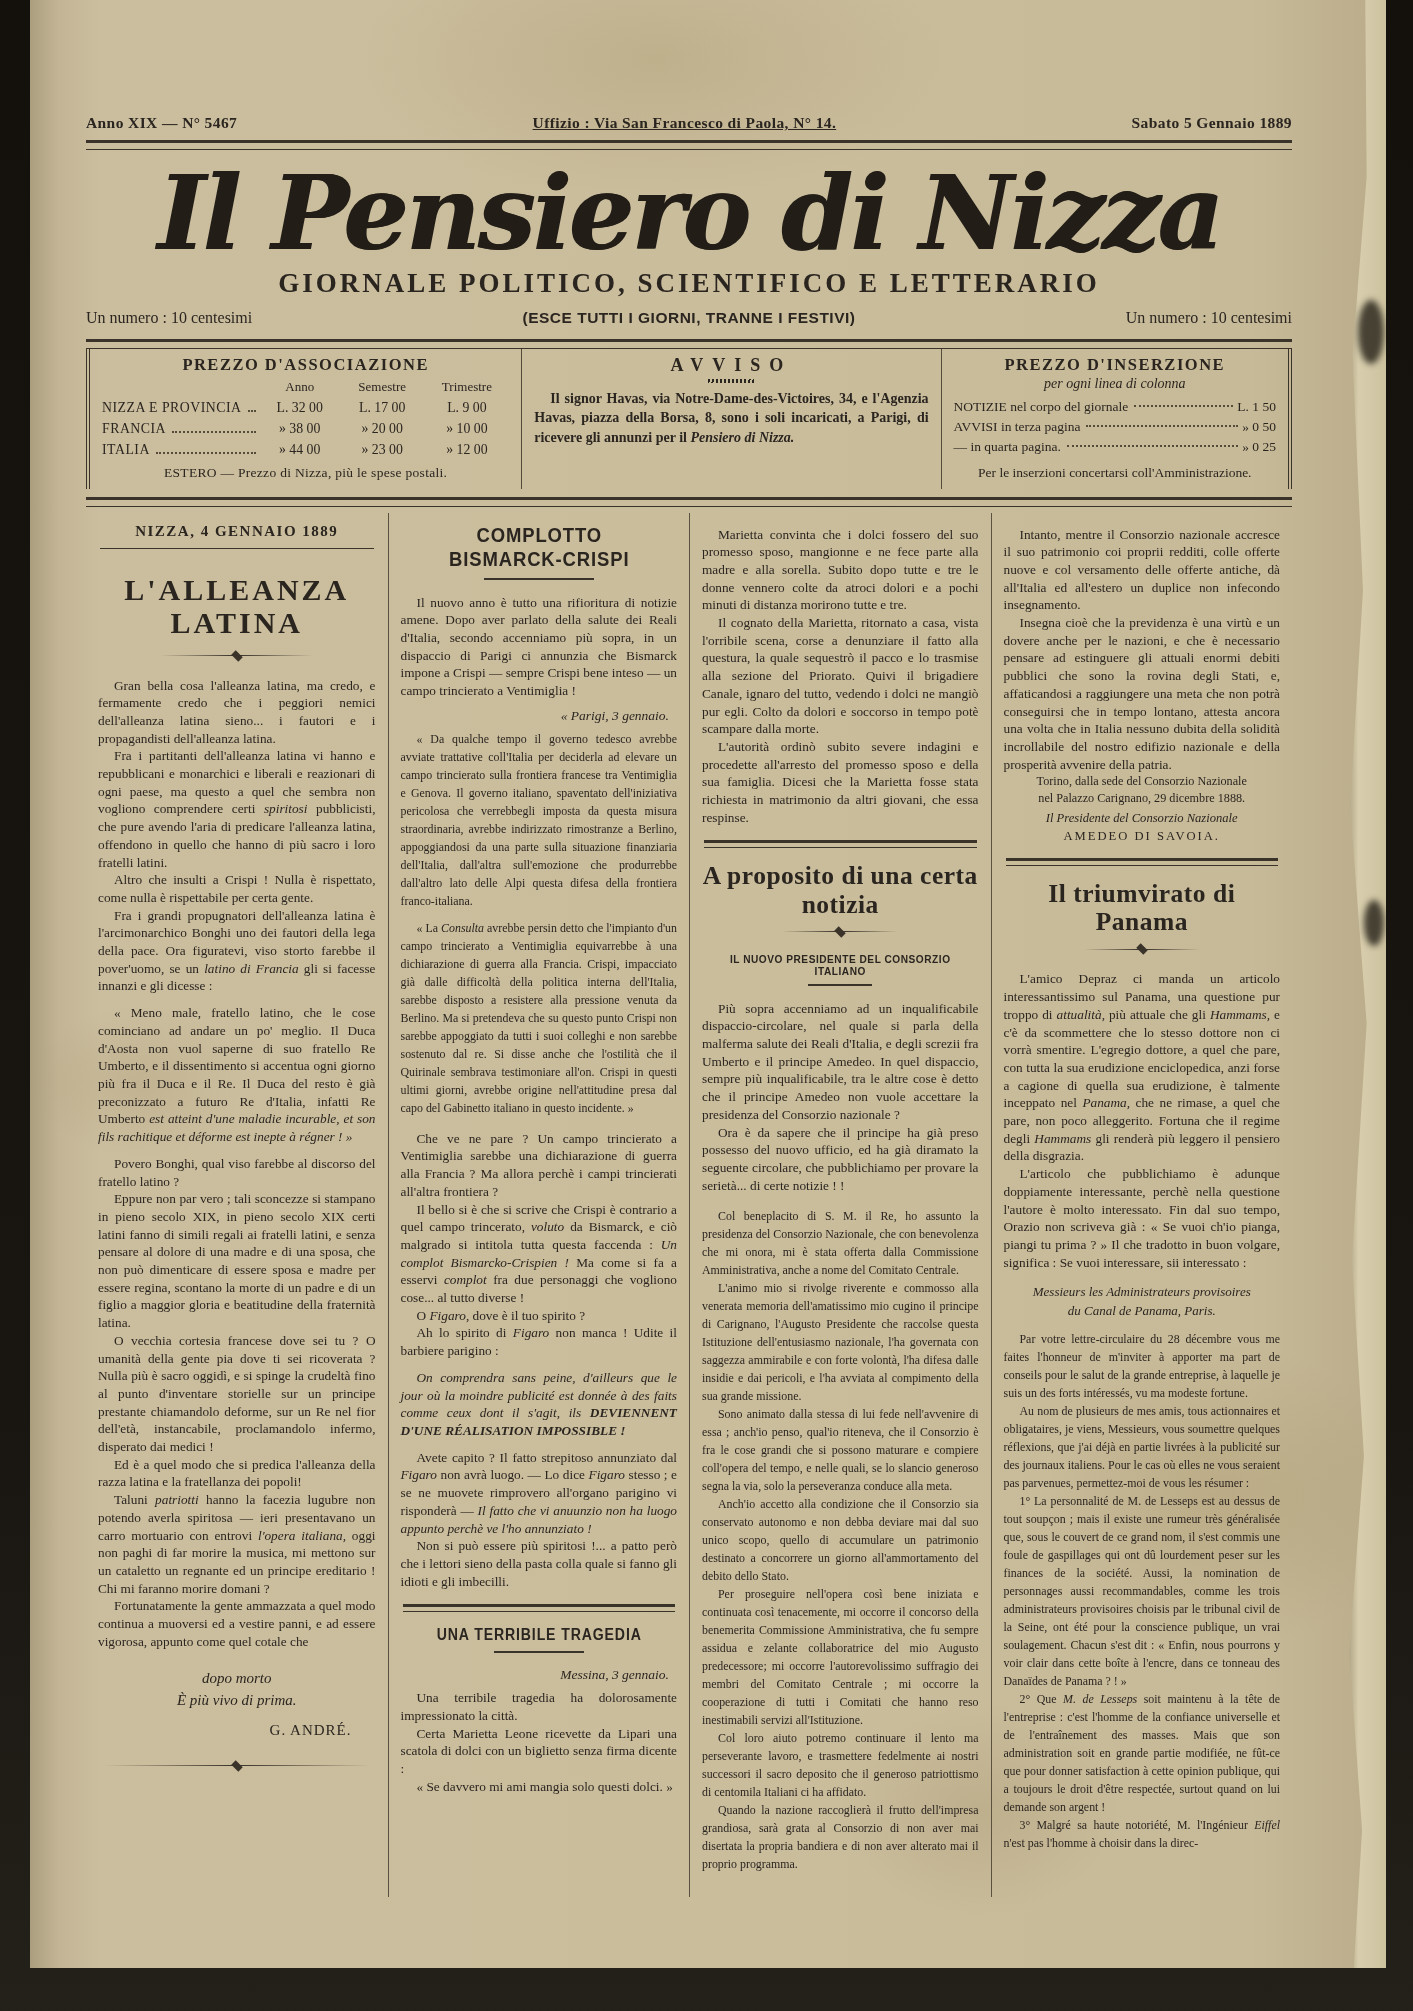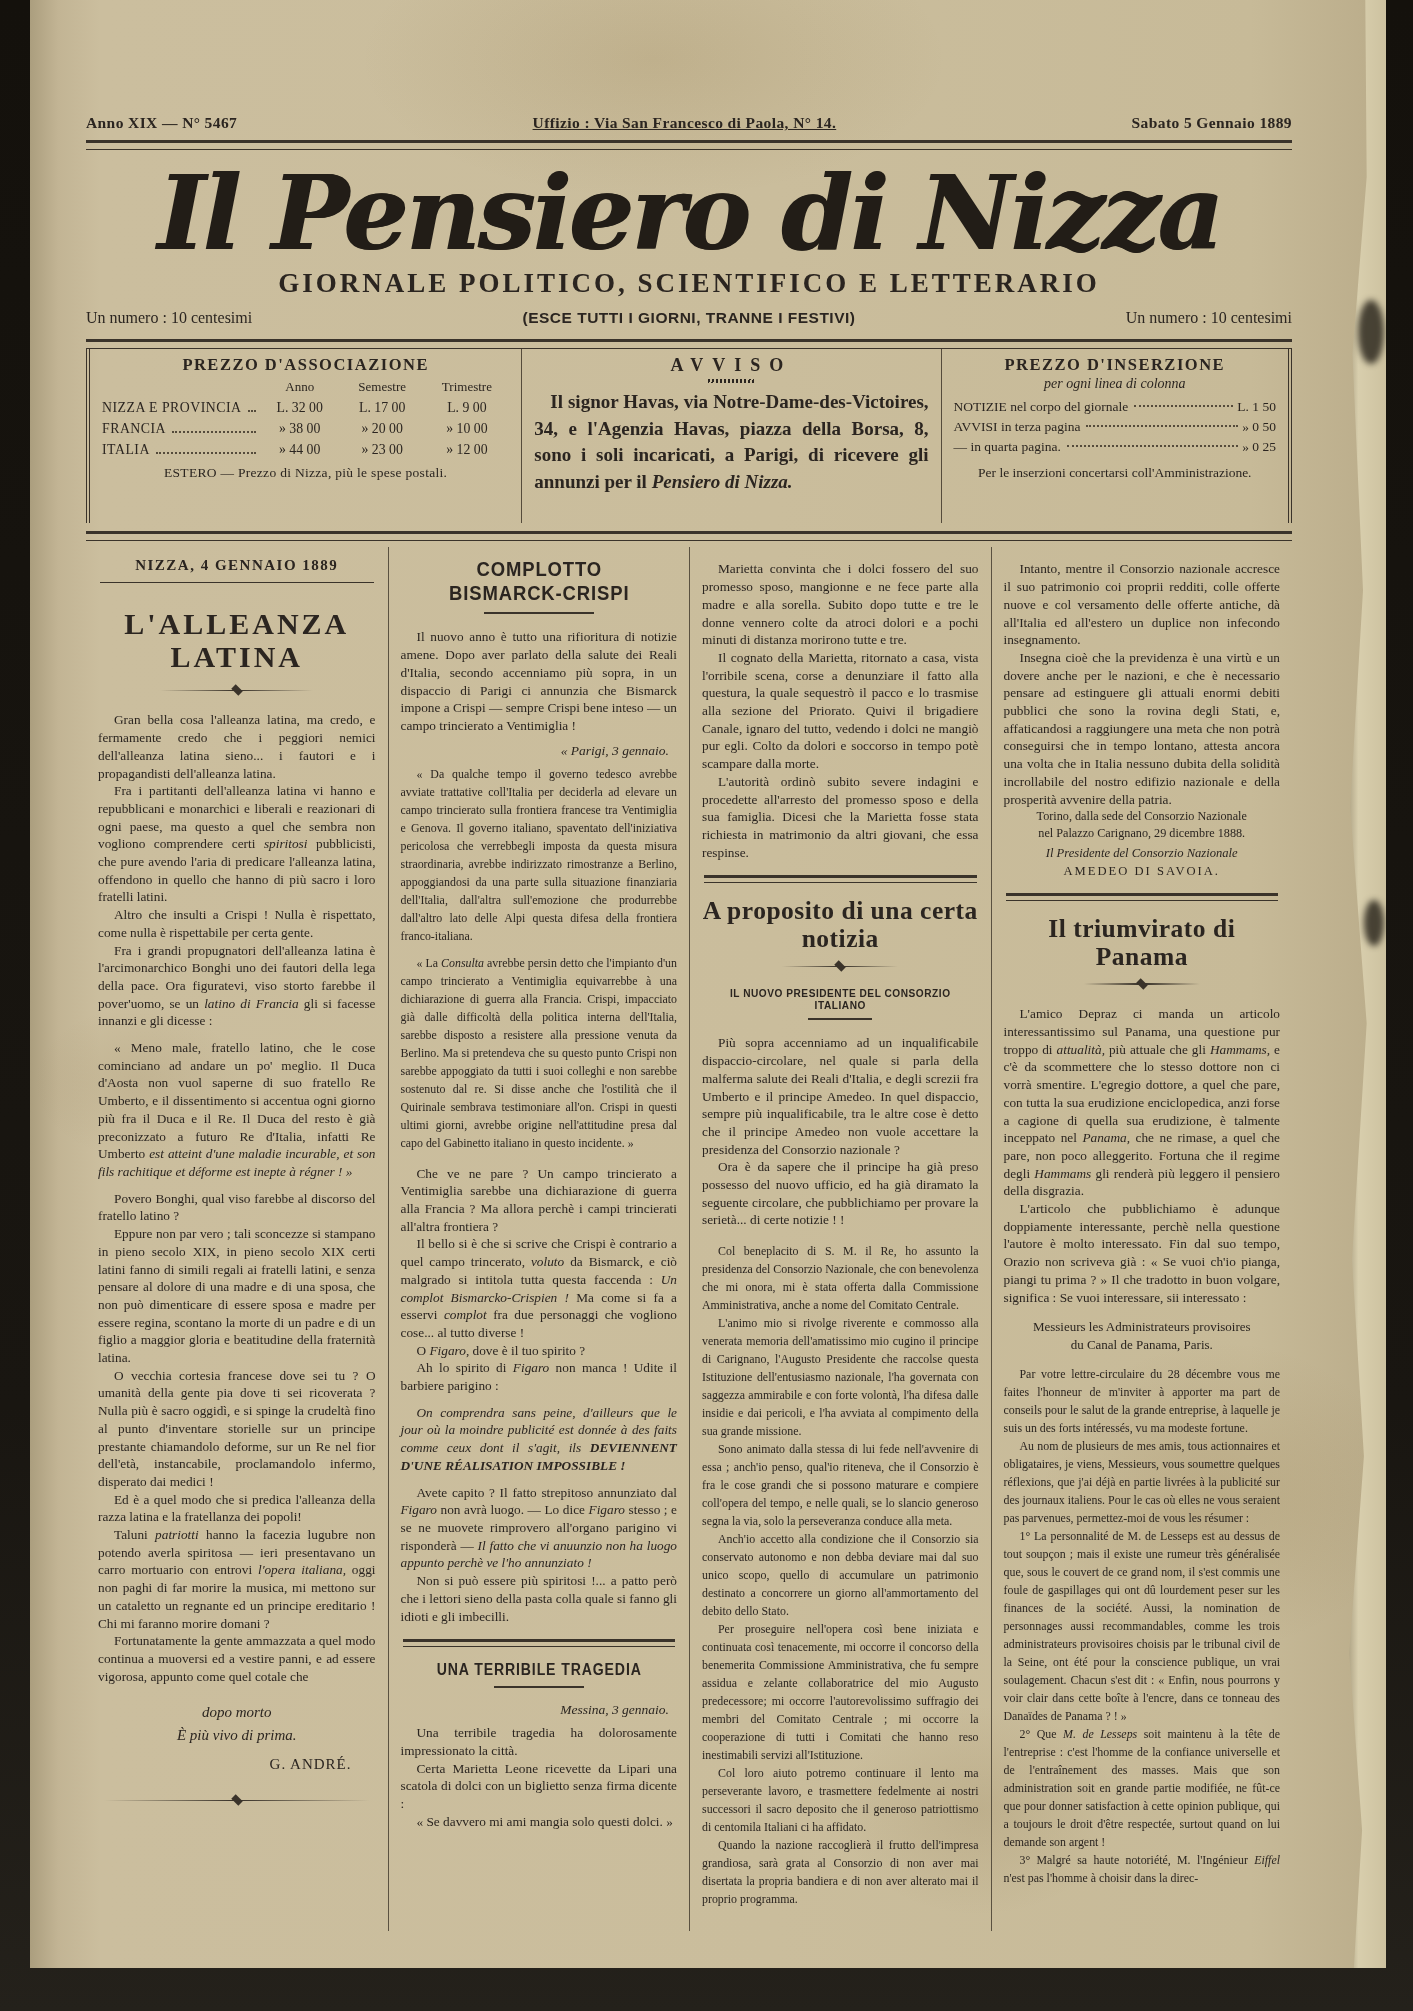--- a/index.html
+++ b/index.html
@@ -63,21 +63,21 @@
   .box-title{text-align:center;font-weight:bold;font-size:16.5px;letter-spacing:1.5px;}
   .avviso-title{letter-spacing:9px;font-size:18px;}
   .squiggle{width:46px;height:4px;margin:3px auto 6px;
     background:repeating-linear-gradient(100deg,var(--ink) 0 2px,transparent 2px 4px);}
   .assoc-grid{display:grid;grid-template-columns:1.5fr .9fr .95fr .95fr;row-gap:5px;font-size:13.8px;margin-top:4px;}
   .ag-h{text-align:center;font-size:13px;}
   .ag-label{display:flex;align-items:baseline;letter-spacing:.5px;white-space:nowrap;}
   .lead-dots{flex:1;border-bottom:2px dotted var(--ink-soft);margin:0 4px 3px 6px;min-width:8px;}
   .ag-val{text-align:center;white-space:nowrap;}
   .box-note{text-align:center;font-size:13.5px;margin-top:7px;letter-spacing:.3px;}
-  .avviso-body{font-size:19px;font-weight:bold;text-align:justify;line-height:1.42;margin-top:2px;text-indent:16px;}
+  .avviso-body{font-size:14px;font-weight:bold;text-align:justify;line-height:1.42;margin-top:2px;text-indent:16px;}
   .insert-sub{text-align:center;font-style:italic;font-size:14px;margin:1px 0 7px;}
   .insert-row{display:flex;align-items:center;font-size:13.5px;margin-top:4px;}
   .insert-row .lead-dots{margin-bottom:2px;}
   .insert-note{text-align:center;font-size:13.5px;margin-top:10px;}
 
   
   .cols{display:flex;height:1384px;overflow:hidden;margin-top:6px;}
   .col{width:25%;box-sizing:border-box;padding:0 12px;overflow:hidden;}
   .col + .col{border-left:1px solid #5a5140;}
   .bp{font-size:13.3px;line-height:17.7px;text-align:justify;text-indent:16px;margin:0;}
@@ -100,21 +100,21 @@
   .divider::after{background:linear-gradient(90deg,var(--rule),transparent);}
   .diamond{width:10px;height:10px;background:var(--rule);transform:rotate(45deg) scale(1,.62);margin:0 -2px;}
   .w55{width:55%;}.w95{width:96%;margin-top:22px;}.w30{width:42%;}
   .rule-thickthin{height:4px;border-top:3.5px solid var(--rule);border-bottom:1.3px solid var(--rule);margin:14px 2px 4px;}
   .dispatch-dateline{text-align:right;font-style:italic;font-size:13.5px;margin:8px 8px 6px 0;}
   .verse{text-align:center;font-style:italic;font-size:15px;line-height:1.5;margin:16px 0 4px;}
   .signature{text-align:right;font-size:15px;letter-spacing:1px;margin:10px 24px 0 0;}
   .center-sm{text-align:center;font-size:12.2px;line-height:1.35;margin-top:0;}
   .center-it{text-align:center;font-style:italic;font-size:12.6px;margin-top:5px;}
   .center-caps{text-align:center;font-size:12.6px;letter-spacing:2px;margin:3px 0 10px;}
-  .address{text-align:center;font-size:13px;line-height:1.4;margin:12px 0 10px;}
+  .address{text-align:center;font-style:italic;font-size:13px;line-height:1.4;margin:12px 0 10px;}
   .sp{height:9px;}
   .spL{height:13px;}
 </style>
 </head>
 <body>
 
 <div class="paper">
   <div class="print">
 
     <div class="top-header">

